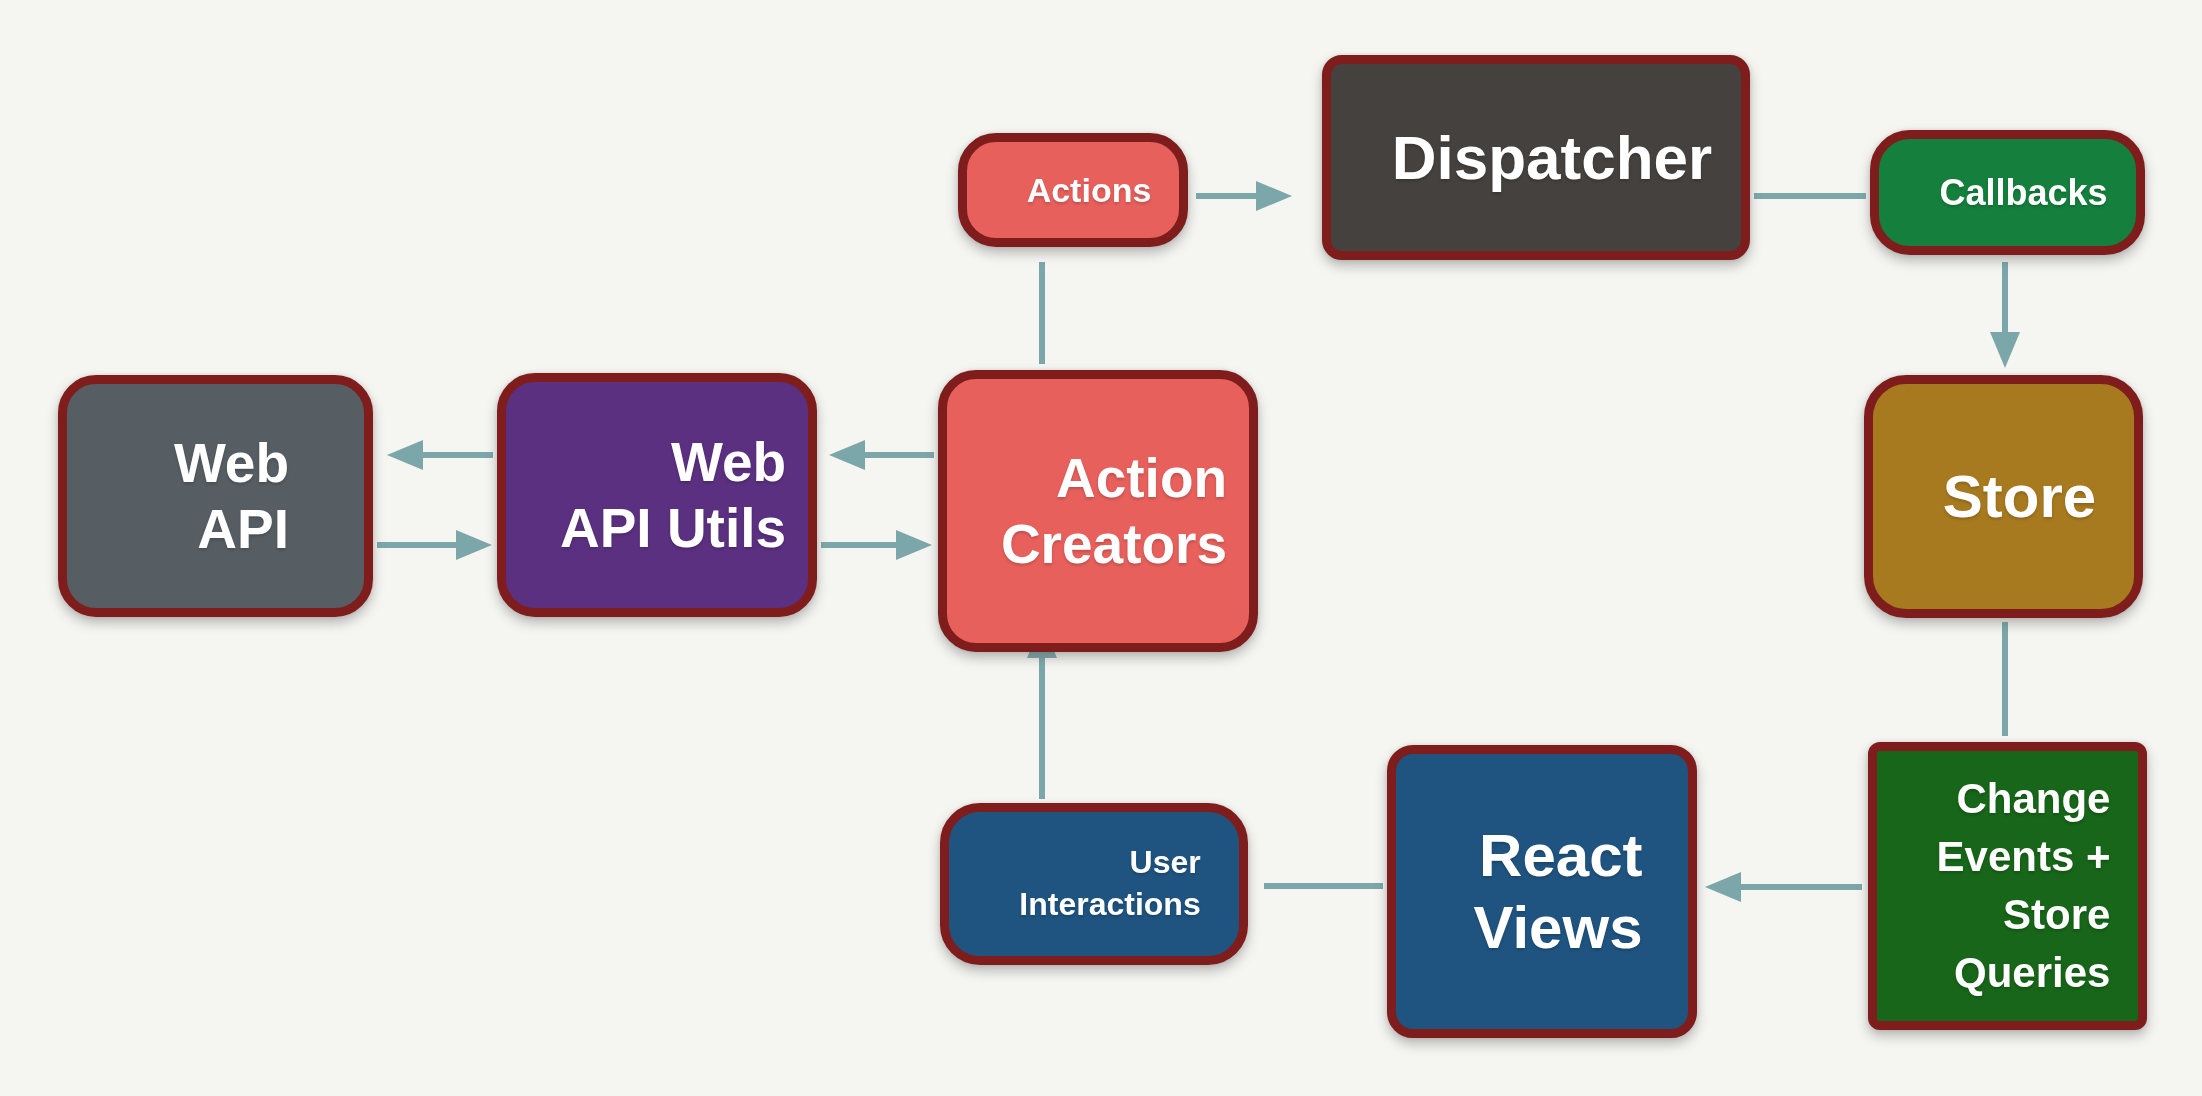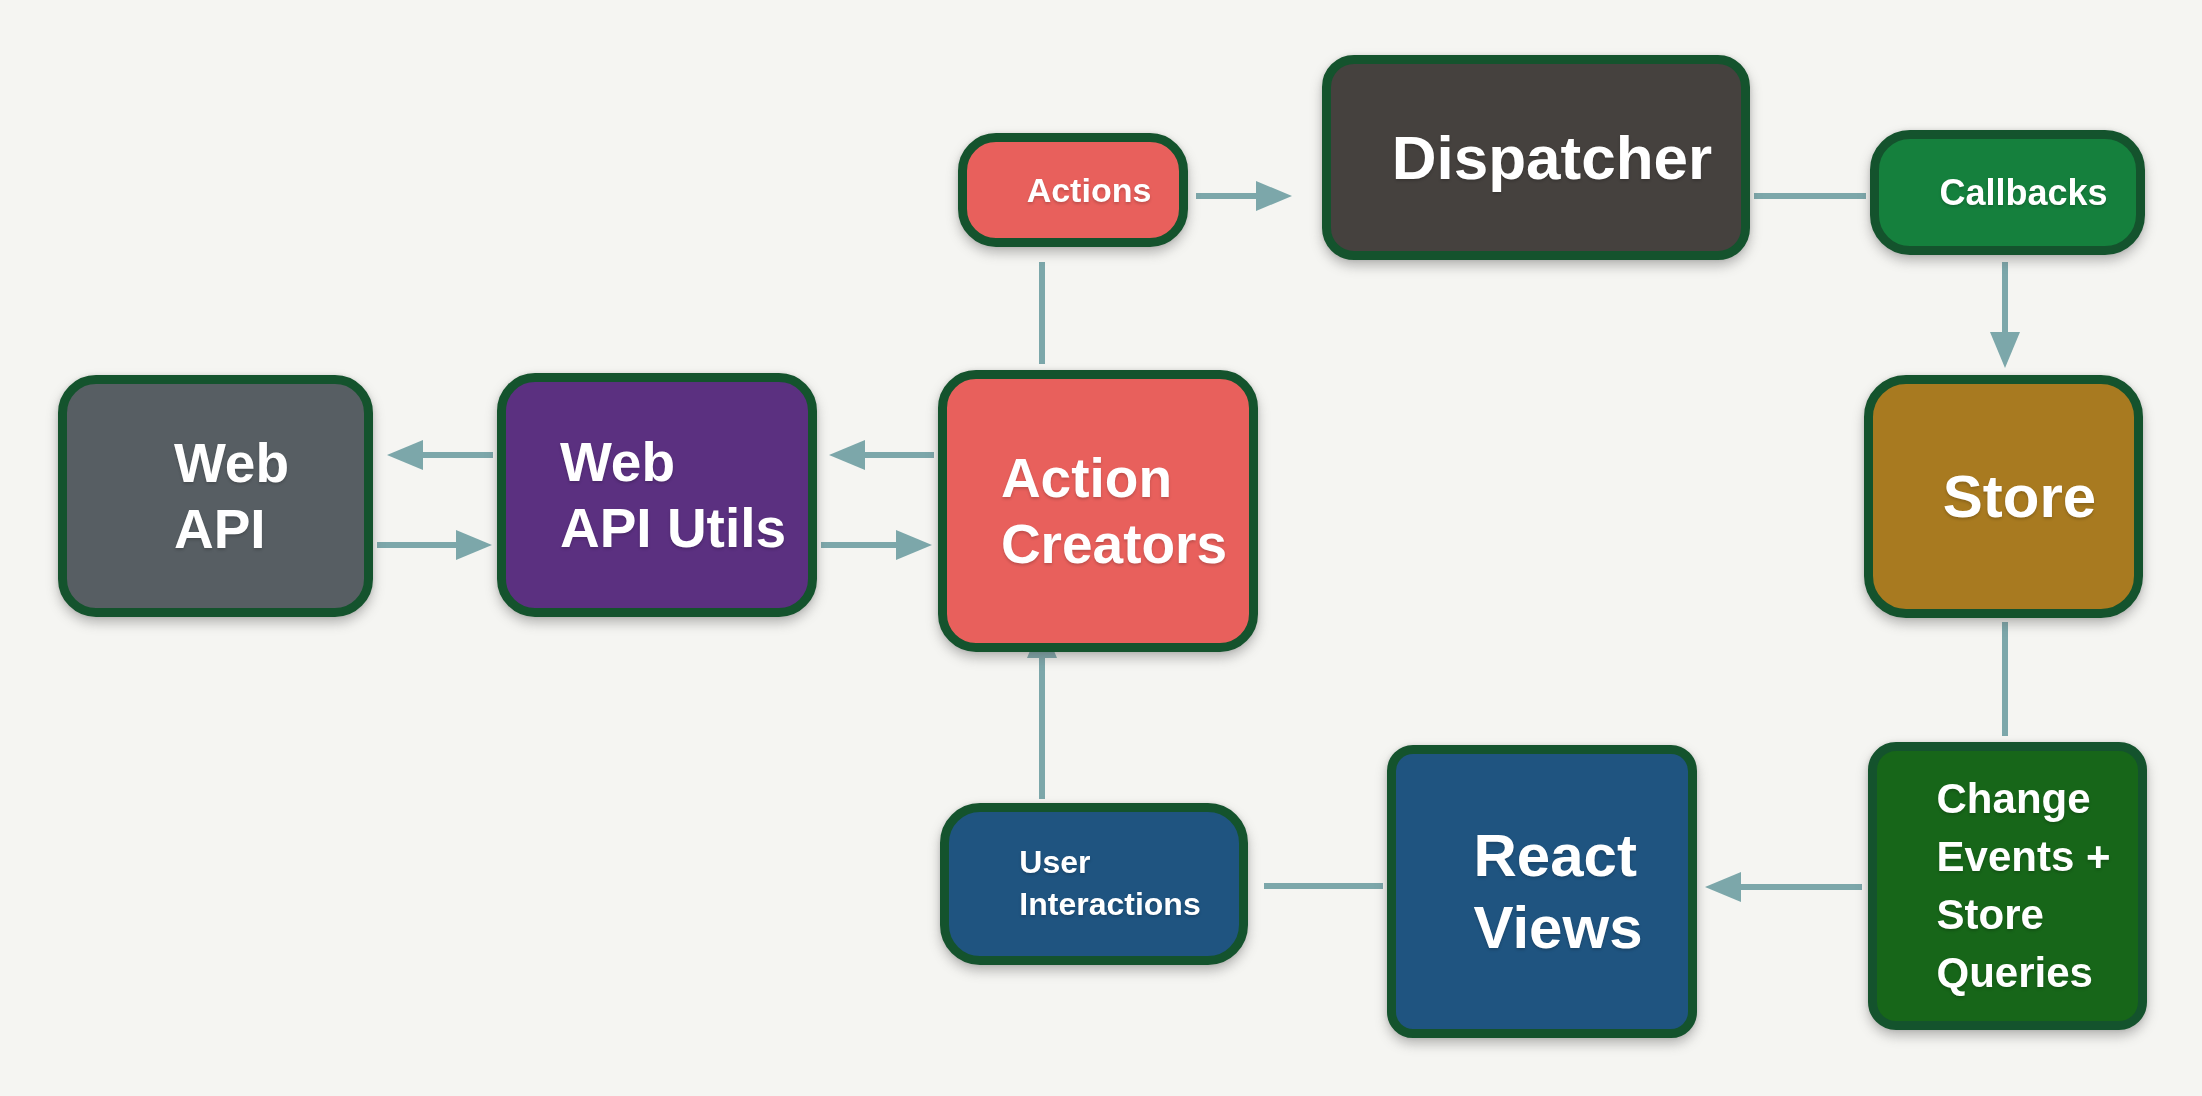--- a/index.html
+++ b/index.html
@@ -22,42 +22,42 @@
     height: 1096px;
     pointer-events: none;
   }
   .connectors line {
     stroke: #7CA7AA;
     stroke-width: 6;
   }
   .node {
     position: absolute;
     box-sizing: border-box;
-    border: 9px solid #14532d;
+    border: 9px solid #7f1d1d;
     color: #ffffff;
     display: flex;
     align-items: center;
     justify-content: center;
-    text-align: left;
+    text-align: right;
     font-weight: 700;
     white-space: pre-line;
     box-shadow: 0 6px 12px rgba(90, 90, 90, 0.40), 0 0 4px rgba(0, 0, 0, 0.10);
     padding-left: 32px;
   }
   .node .label {
     text-shadow: 0 2px 3px rgba(0, 0, 0, 0.18);
   }
   #n-web-api           { left: 58px;   top: 375px; width: 315px; height: 242px; background: #575E63; border-radius: 38px; font-size: 55px; line-height: 1.2; }
   #n-web-api-utils     { left: 497px;  top: 373px; width: 320px; height: 244px; background: #5B3080; border-radius: 38px; font-size: 55px; line-height: 1.2; }
   #n-action-creators   { left: 938px;  top: 370px; width: 320px; height: 282px; background: #E8605C; border-radius: 38px; font-size: 55px; line-height: 1.2; }
   #n-actions           { left: 958px;  top: 133px; width: 230px; height: 114px; background: #E8605C; border-radius: 38px; font-size: 34px; }
-  #n-dispatcher        { left: 1322px; top: 55px;  width: 428px; height: 205px; background: #45413E; border-radius: 32px; font-size: 62px; }
+  #n-dispatcher        { left: 1322px; top: 55px;  width: 428px; height: 205px; background: #45413E; border-radius: 20px; font-size: 62px; }
   #n-callbacks         { left: 1870px; top: 130px; width: 275px; height: 125px; background: #15803d; border-radius: 40px; font-size: 36px; }
   #n-store             { left: 1864px; top: 375px; width: 279px; height: 243px; background: #A87A20; border-radius: 42px; font-size: 60px; }
-  #n-change-events     { left: 1868px; top: 742px; width: 279px; height: 288px; background: #176619; border-radius: 28px; font-size: 42px; line-height: 1.38; }
+  #n-change-events     { left: 1868px; top: 742px; width: 279px; height: 288px; background: #176619; border-radius: 12px; font-size: 42px; line-height: 1.38; }
   #n-react-views       { left: 1387px; top: 745px; width: 310px; height: 293px; background: #1F5480; border-radius: 26px; font-size: 60px; line-height: 1.2; }
   #n-user-interactions { left: 940px;  top: 803px; width: 308px; height: 162px; background: #1F5480; border-radius: 40px; font-size: 32px; line-height: 1.3; }
 </style>
 </head>
 <body>
 
 <div class="canvas">
 
   <svg class="connectors" viewBox="0 0 2202 1096" xmlns="http://www.w3.org/2000/svg">
     <defs>

